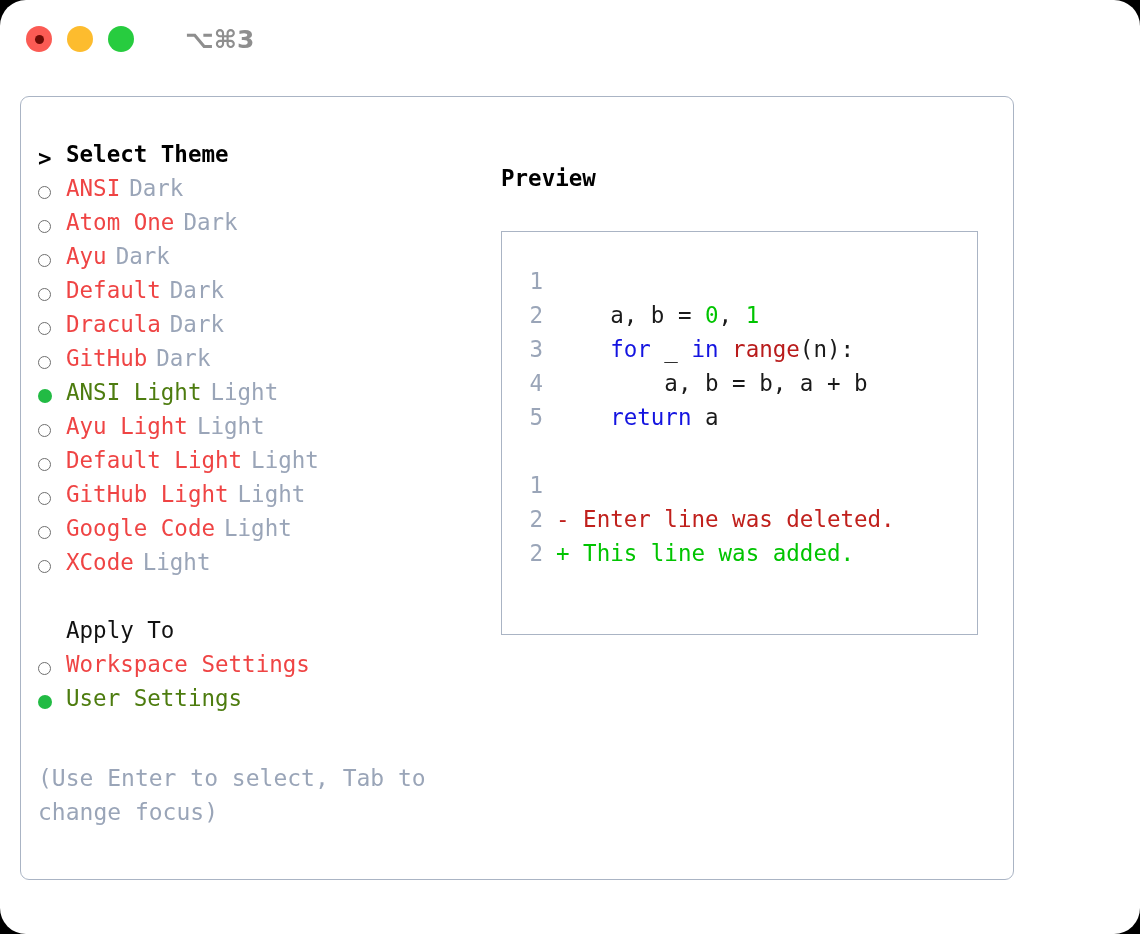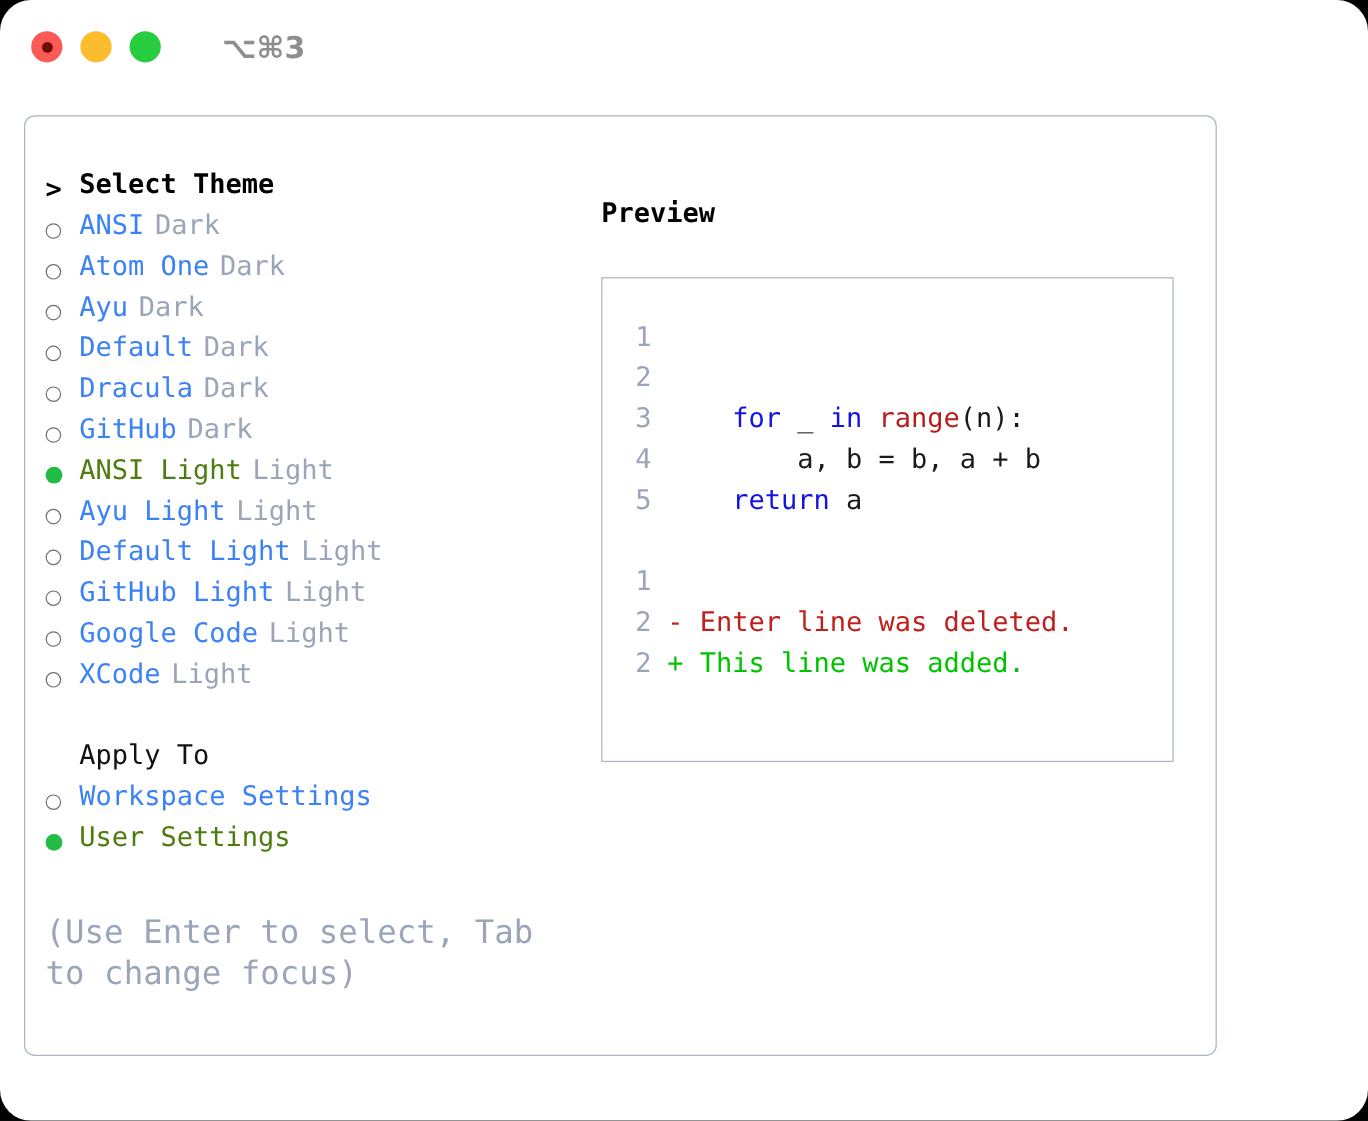--- a/index.html
+++ b/index.html
@@ -110,40 +110,40 @@
     height: 14px;
     border-radius: 50%;
     background: #22bb44;
   }
   .caret {
     font-weight: bold;
     color: #000000;
     font-size: 22.5px;
     line-height: 34px;
   }
-  .label { color: #3b82f6; }
+  .label { color: #ef4444; }
   .label.sel { color: #4d7c0f; }
   .variant {
     color: #9aa5b8;
     margin-left: 9px;
     text-align: right;
   }
   .head { font-weight: bold; color: #000000; }
   .section-title {
     color: #111111;
     font-size: 22.5px;
   }
   .spacer-row { height: 34px; }
   #help {
     position: absolute;
     left: 17px;
     top: 664px;
     width: 420px;
     color: #9aa5b8;
-    font-size: 27px;
+    font-size: 23px;
     line-height: 34px;
   }
 
   
   #right-col {
     position: absolute;
     left: 480px;
     top: 44px;
     width: 490px;
     margin-top: 20px;
@@ -321,21 +321,21 @@
     </div>
 
     <div id="help">(Use Enter to select, Tab to change focus)</div>
 
     <div id="right-col">
       <div id="preview-title">Preview</div>
 
       <div id="code-panel">
         <div id="code-lines">
             <div class="code-line"><span class="lnum">1</span></div>
-            <div class="code-line"><span class="lnum">2</span></div>
+            <div class="code-line"><span class="lnum">2</span><span><span class="plain">    a, b = </span><span class="num">0</span><span class="plain">, </span><span class="num">1</span></span></div>
             <div class="code-line"><span class="lnum">3</span><span><span class="plain">    </span><span class="kw">for</span><span class="plain"> _ </span><span class="kw">in</span><span class="plain"> </span><span class="fn">range</span><span class="plain">(n):</span></span></div>
             <div class="code-line"><span class="lnum">4</span><span><span class="plain">        a, b = b, a + b</span></span></div>
             <div class="code-line"><span class="lnum">5</span><span><span class="plain">    </span><span class="kw">return</span><span class="plain"> a</span></span></div>
           </div>
         <div class="gap"></div>
         <div id="diff-lines">
             <div class="code-line"><span class="lnum">1</span><span class="ctx"> </span></div>
             <div class="code-line"><span class="lnum">2</span><span class="del">-</span><span class="del"> Enter line was deleted.</span></div>
             <div class="code-line"><span class="lnum">2</span><span class="add">+</span><span class="add"> This line was added.</span></div>
           </div>

